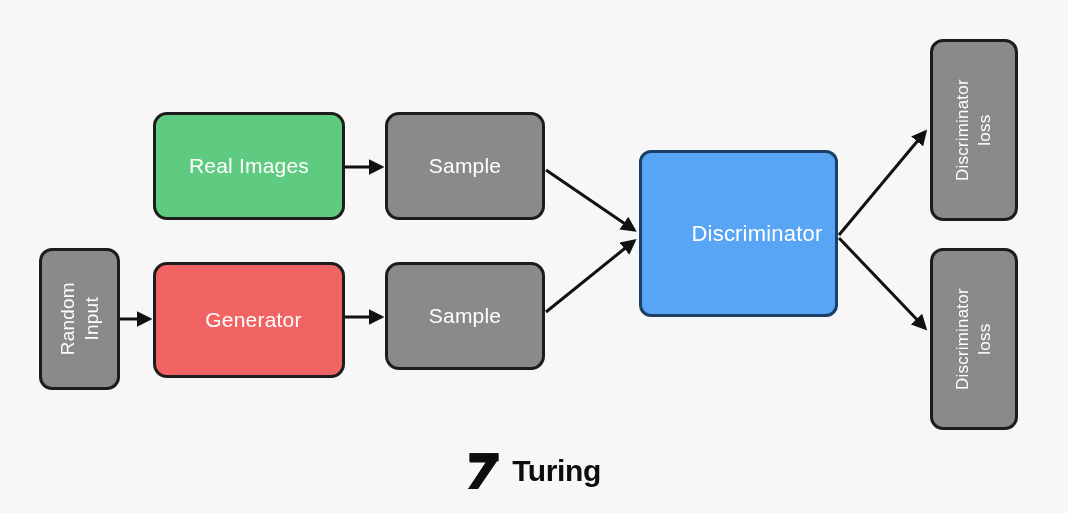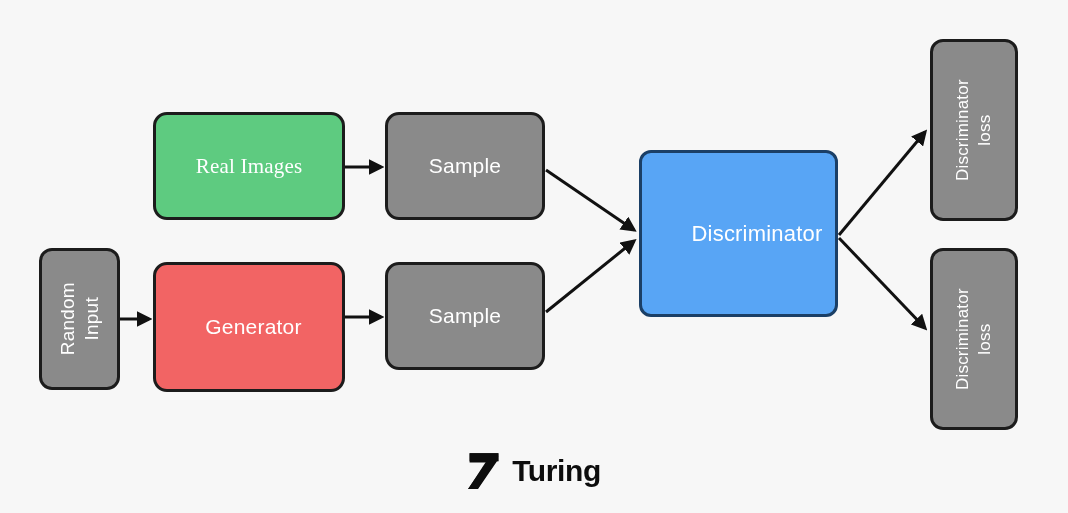--- a/index.html
+++ b/index.html
@@ -55,24 +55,24 @@
     transform: rotate(-90deg);
     font-size: 19px;
     line-height: 1.25;
     white-space: pre-line;
   }
 
   #node-real-images {
     left: 153px; top: 112px; width: 192px; height: 108px;
     background: #5ecb80;
   }
-  #node-real-images .node-label { font-size: 21px; font-family: Liberation Serif, serif; }
+  #node-real-images .node-label { font-size: 21px; }
 
   #node-generator {
-    left: 153px; top: 262px; width: 192px; height: 130px;
+    left: 153px; top: 262px; width: 192px; height: 116px;
     background: #f26464;
     padding-left: 9px;
   }
   #node-generator .node-label { font-size: 21px; }
 
   #node-sample-real {
     left: 385px; top: 112px; width: 160px; height: 108px;
     background: #8a8a8a;
   }
   #node-sample-real .node-label { font-size: 21px; }

